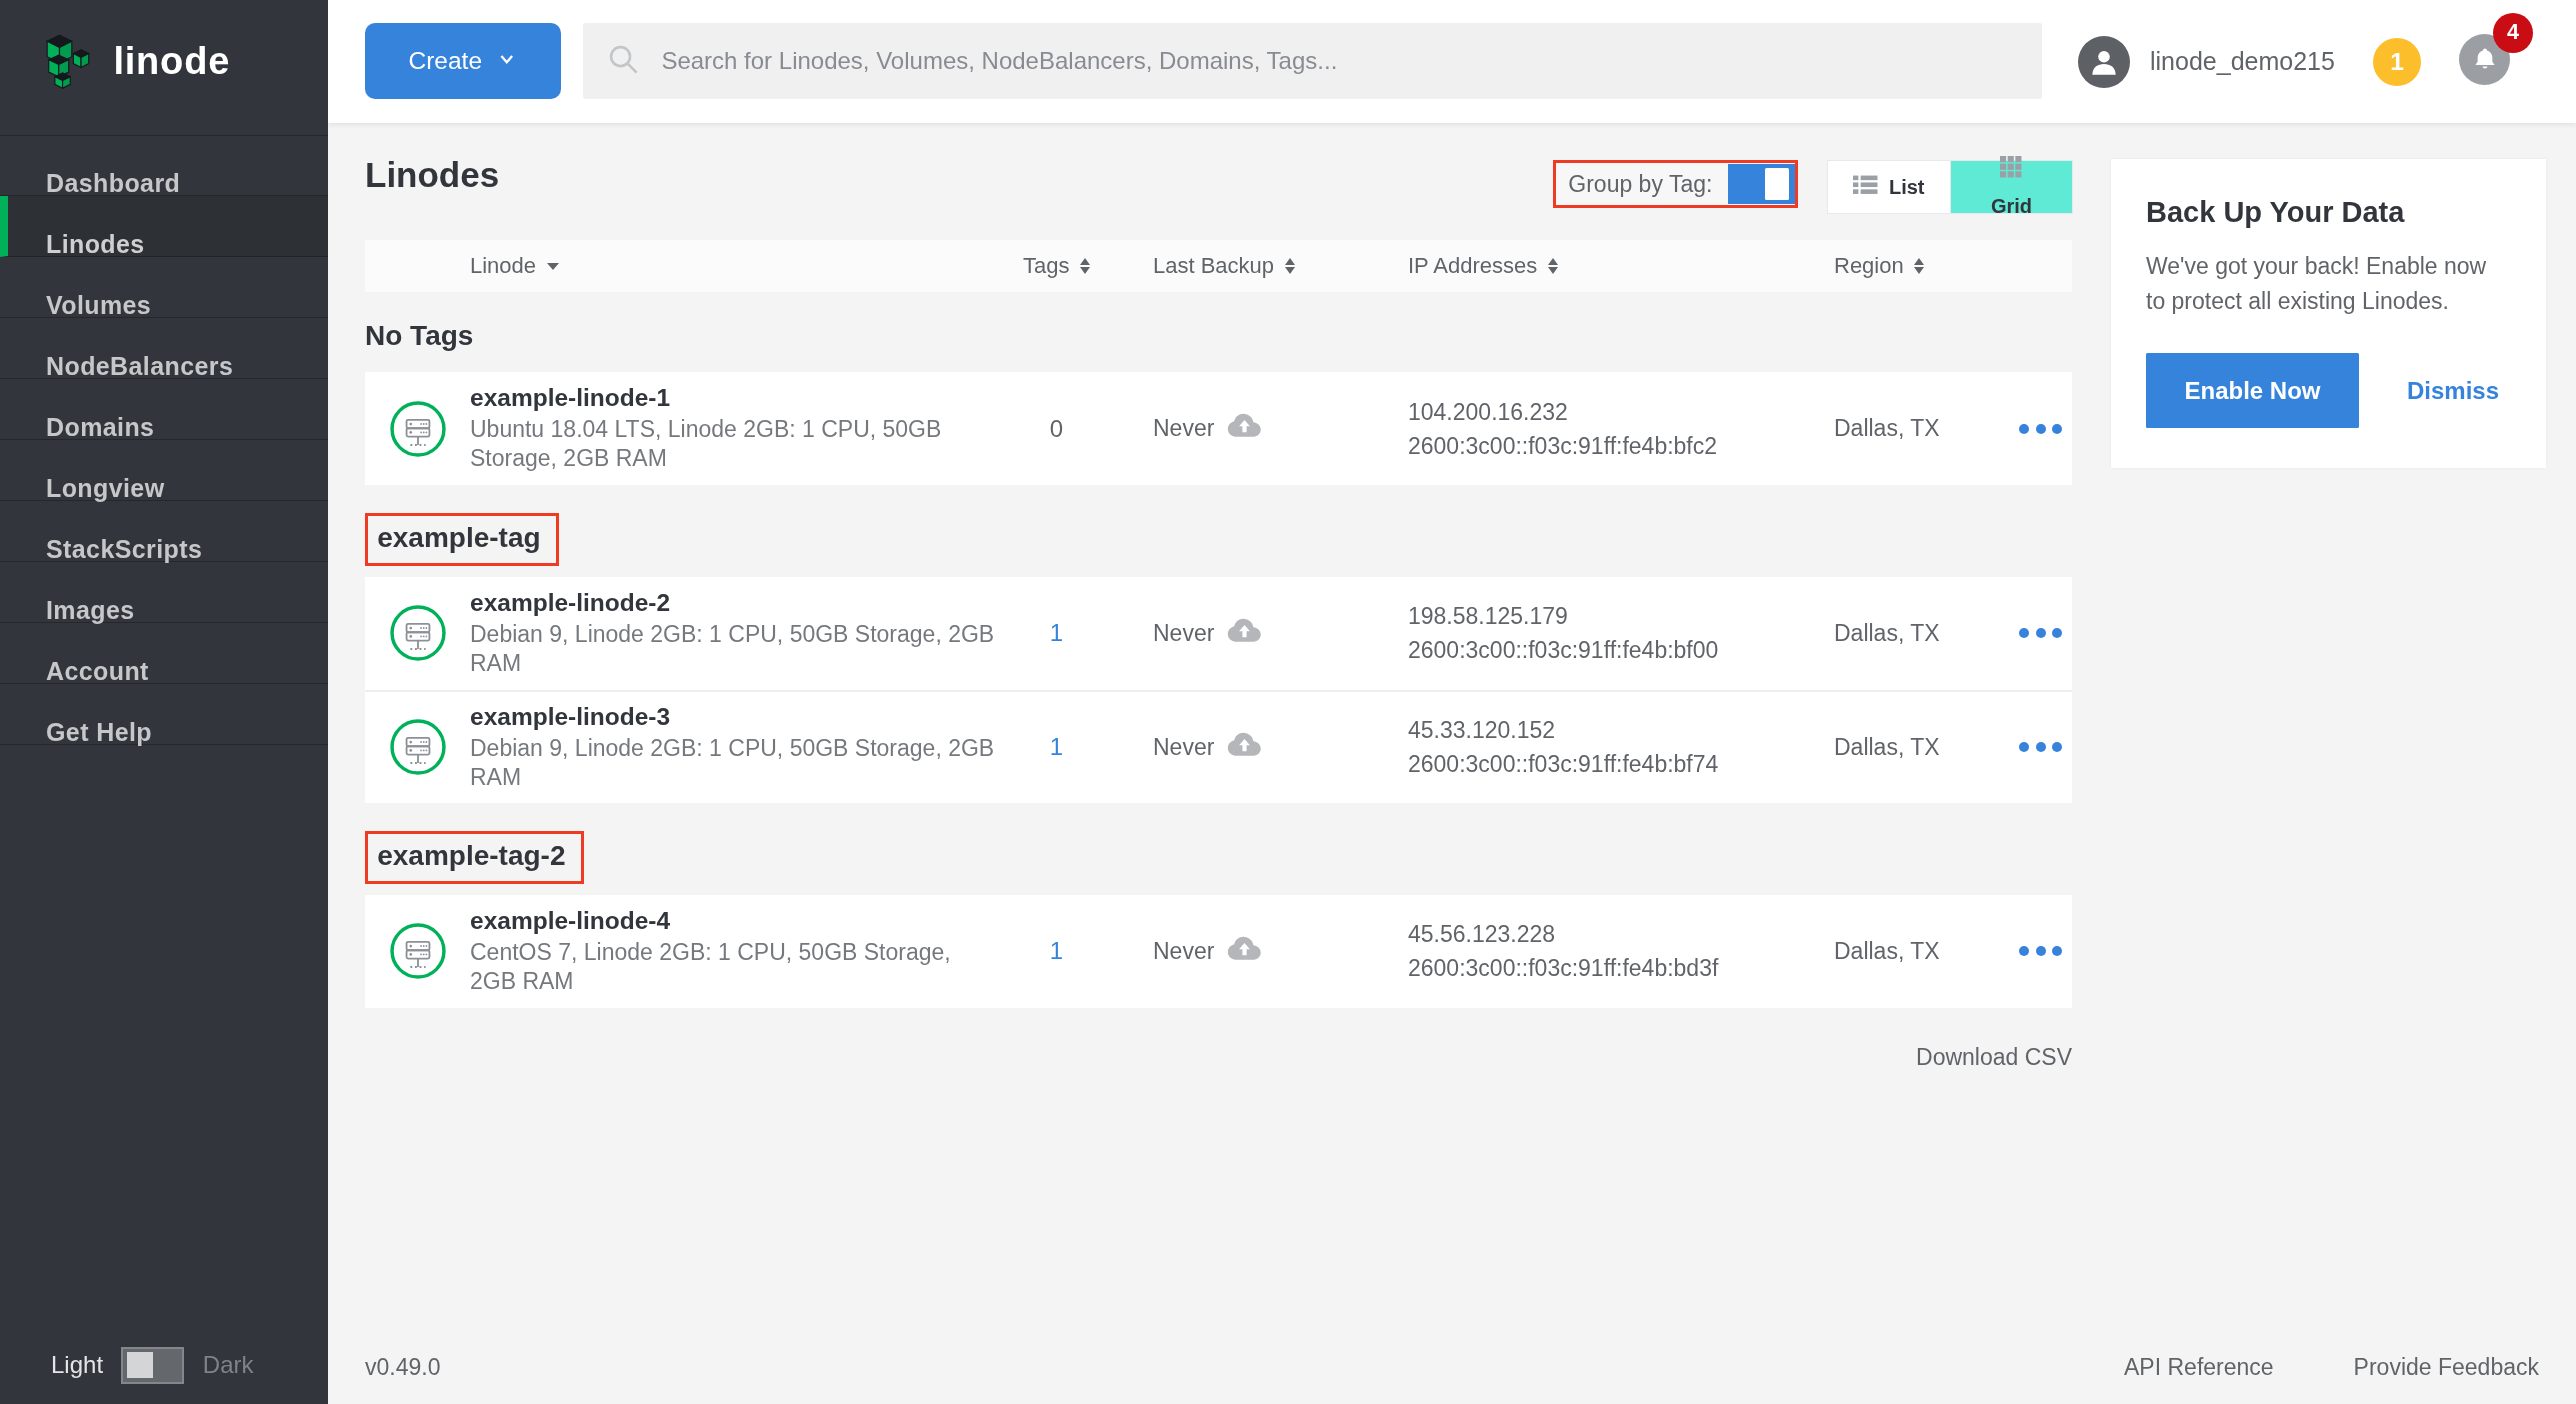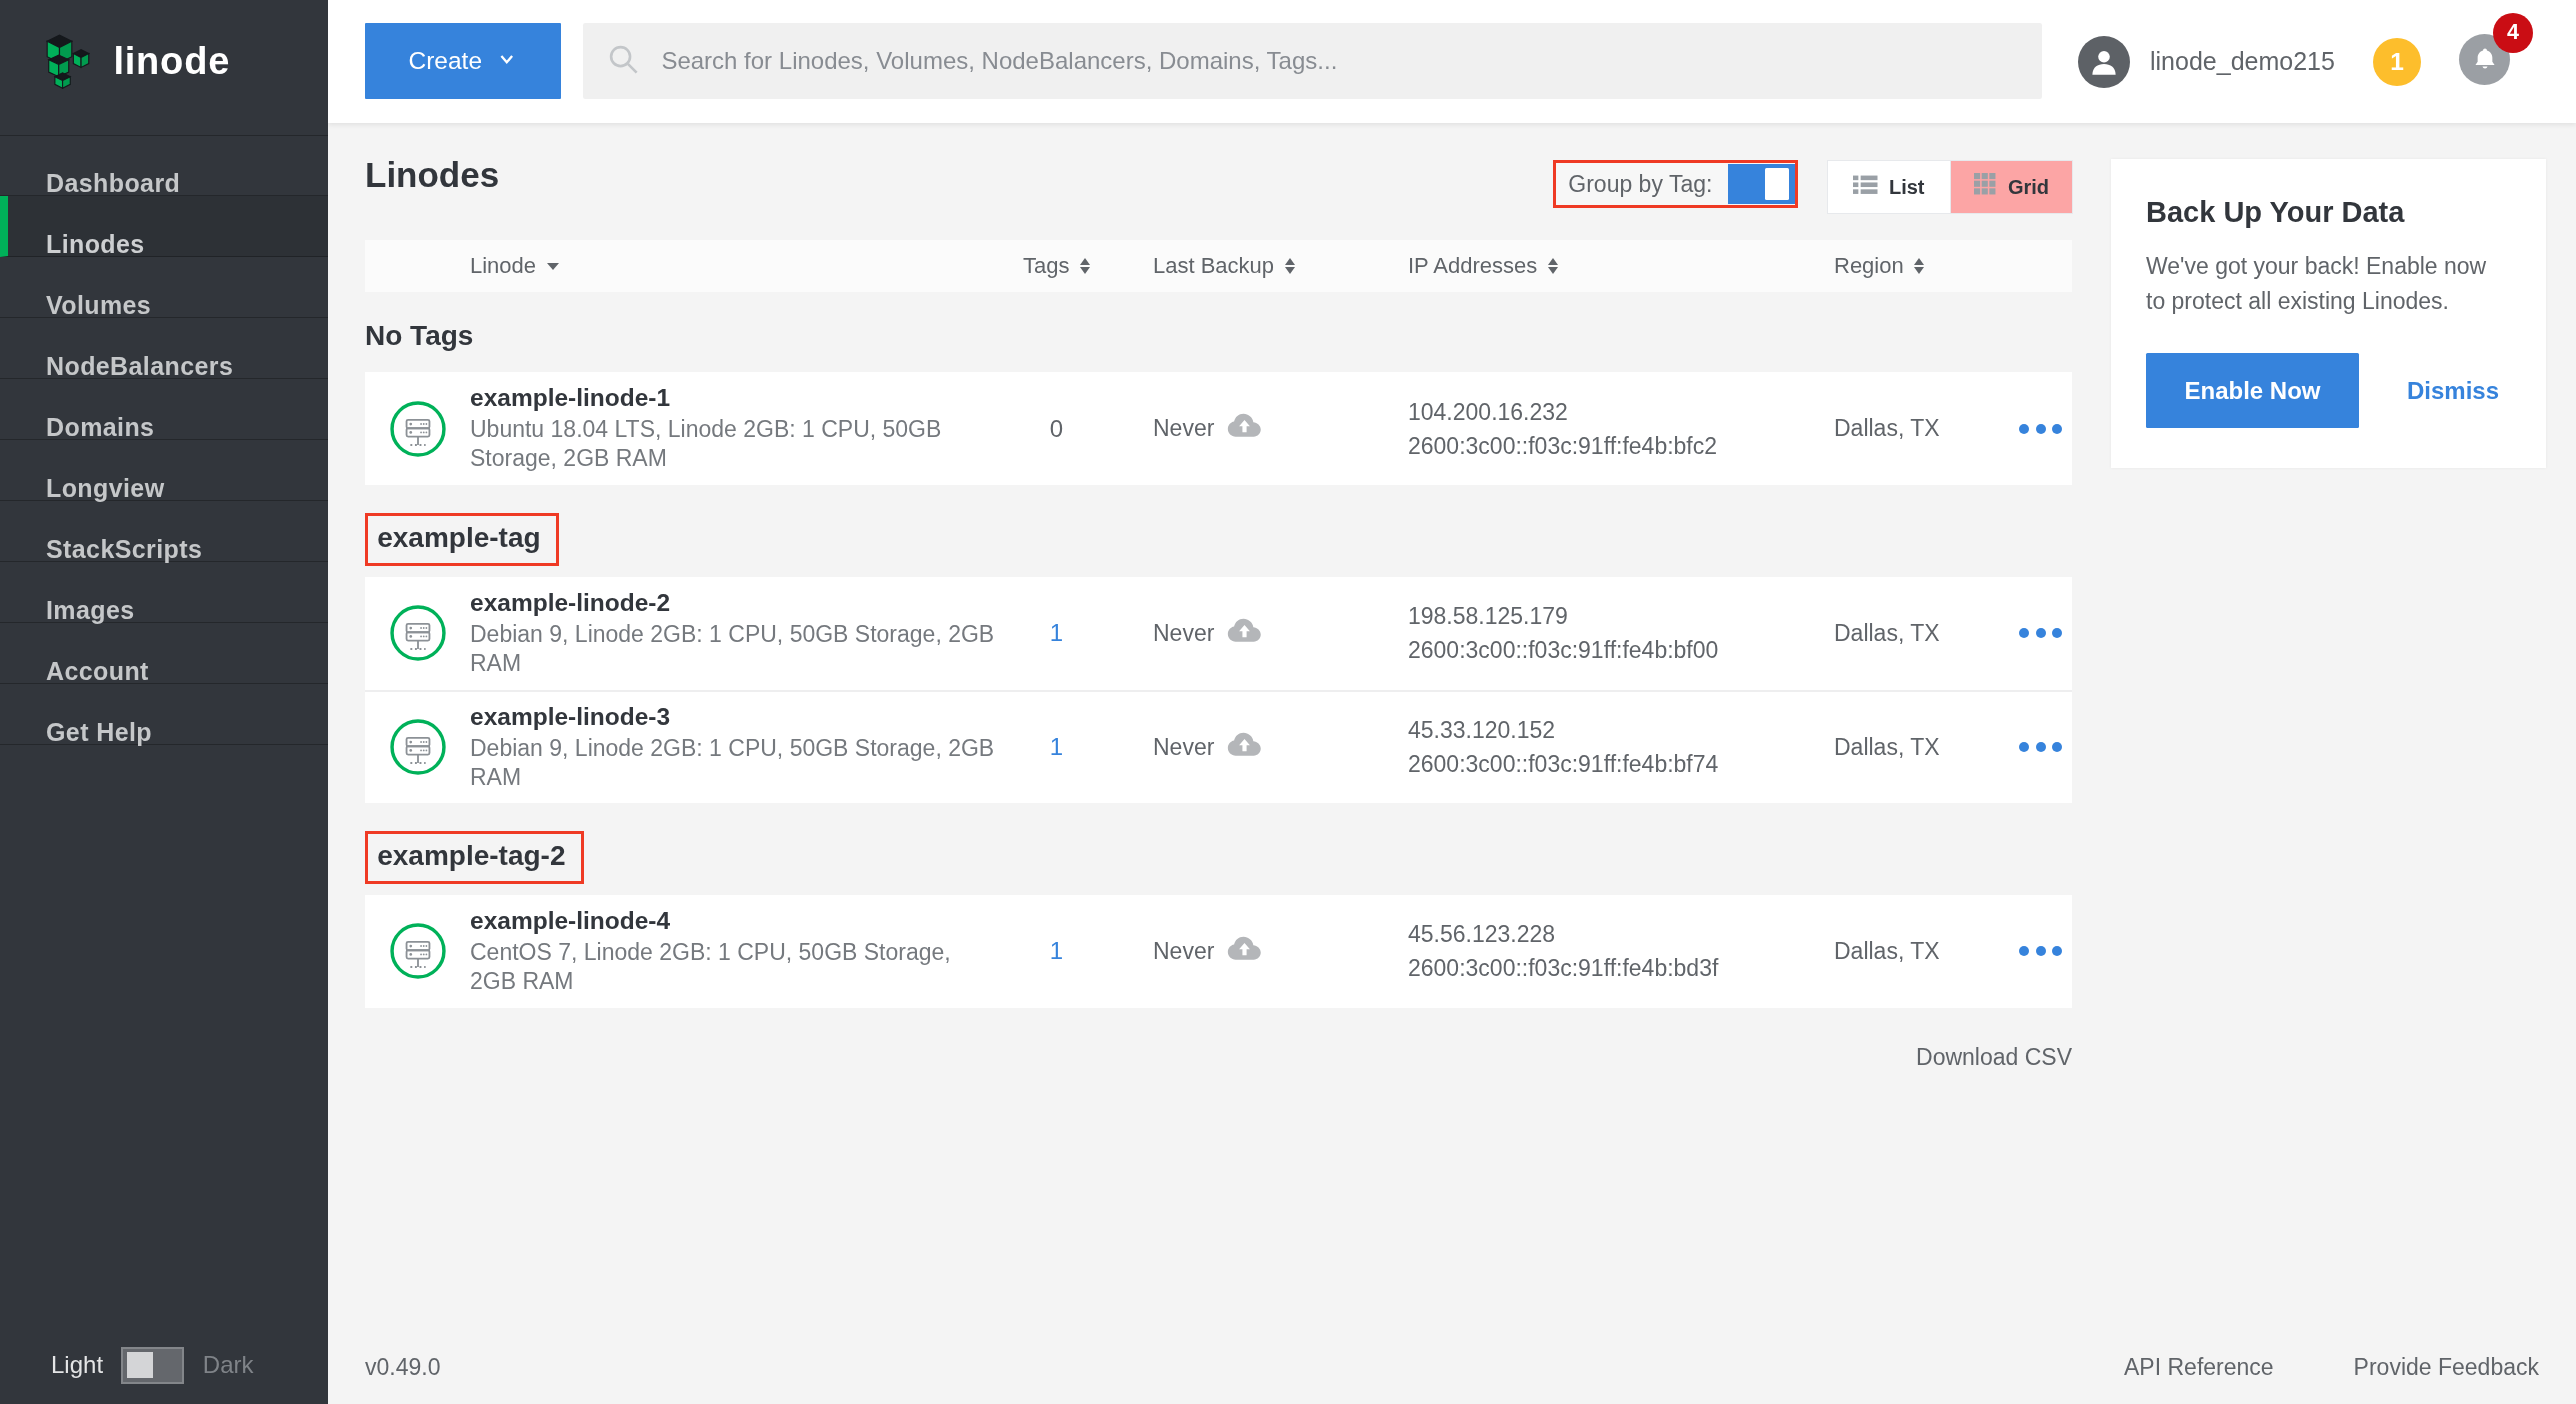--- a/index.html
+++ b/index.html
@@ -25,21 +25,21 @@
   .theme-toggle { position:absolute; left:0; right:0; bottom:21.5px; display:flex; align-items:center; padding-left:51px; gap:18.4px; }
   .theme-light-label { color:#e4e5e6; font-size:24px; }
   .theme-dark-label { color:#7f8388; font-size:24px; }
   .theme-track { width:63px; height:37px; background:#64676c; border:2.3px solid #83868a; position:relative; cursor:pointer; }
   .theme-knob { position:absolute; left:3.8px; top:3.1px; width:26px; height:26px; background:#d4d5d7; }
 
   
   .topbar { position:absolute; left:328px; top:0; width:2248px; height:123px; background:#fff;
     box-shadow:0 1.5px 4.6px rgba(0,0,0,0.08); z-index:4; }
   .create-btn { position:absolute; left:37px; top:23px; width:196px; height:76px; background:#3683dc;
-    border:none; border-radius:1px; color:#fff; font-size:24.5px; font-family:inherit;
+    border:none; border-radius:10px; color:#fff; font-size:24.5px; font-family:inherit;
     display:flex; align-items:center; justify-content:center; gap:14px; cursor:pointer; }
   .search-box { position:absolute; left:255px; top:23px; width:1459px; height:76px; background:#f0f0f0;
     border-radius:2.3px; display:flex; align-items:center; padding:0 23px; gap:18.4px; }
   .search-box input { flex:1; border:none; background:transparent; outline:none; font-size:24px;
     font-family:inherit; color:#32363c; }
   .search-box input::placeholder { color:#888c92; }
   .user-chip { position:absolute; left:1750px; top:0; height:123px; display:flex; align-items:center; gap:20px; cursor:pointer; }
   .avatar { width:52px; height:52px; border-radius:50%; background:#5d6166; display:flex; align-items:center; justify-content:center; }
   .username { font-size:25px; color:#606469; }
   .yellow-badge { position:absolute; left:2045px; top:38px; width:48px; height:48px; border-radius:50%;
@@ -54,21 +54,21 @@
   .page-head { position:relative; height:89px; }
   .page-title { position:absolute; left:0; top:32px; margin:0; font-size:35px; font-weight:700; color:#32363c; }
   .group-by-tag { position:absolute; left:1188px; top:37px; height:48px; border:3.8px solid #ef3a24;
     display:flex; align-items:center; background:#f7f7f7; }
   .gbt-label { font-size:23px; color:#606469; padding:0 15.3px 0 12.3px; white-space:nowrap; }
   .gbt-switch { width:67px; height:40px; background:#3683dc; position:relative; cursor:pointer; }
   .gbt-knob { position:absolute; right:5.4px; top:3.8px; width:24.5px; height:32px; background:#fff; border-radius:1.5px; }
   .view-toggle { position:absolute; left:1462px; top:37px; display:flex; border:0.8px solid #e7e9ec; }
   .view-btn { width:122px; height:52px; display:flex; align-items:center; justify-content:center; gap:11px;
     font-size:20px; font-weight:700; color:#32363c; background:#fff; border:none; font-family:inherit; cursor:pointer; }
-  .view-btn.grid { background:#fca5a5; border-left:0.8px solid #e7e9ec; }
+  .view-btn.grid { background:#5eead4; border-left:0.8px solid #e7e9ec;flex-direction:column; }
 
   
   .row-grid { display:grid; grid-template-columns:105px 531px 111px 296px 426px 176px 61px; align-items:center; }
   .table-header { margin-top:28px; height:52px; background:#fbfbfb; }
   .th { font-size:22px; color:#606469; display:flex; align-items:center; gap:10.7px; cursor:pointer; }
   .th.center { justify-content:center; }
   .th.pad { padding-left:41px; }
   .tri-down { width:0; height:0; border-left:6.1px solid transparent; border-right:6.1px solid transparent; border-top:7.7px solid #606469; }
   .tri-up-s { width:0; height:0; border-left:5.4px solid transparent; border-right:5.4px solid transparent; border-bottom:7px solid #606469; }
   .tri-down-s { width:0; height:0; border-left:5.4px solid transparent; border-right:5.4px solid transparent; border-top:7px solid #606469; }

